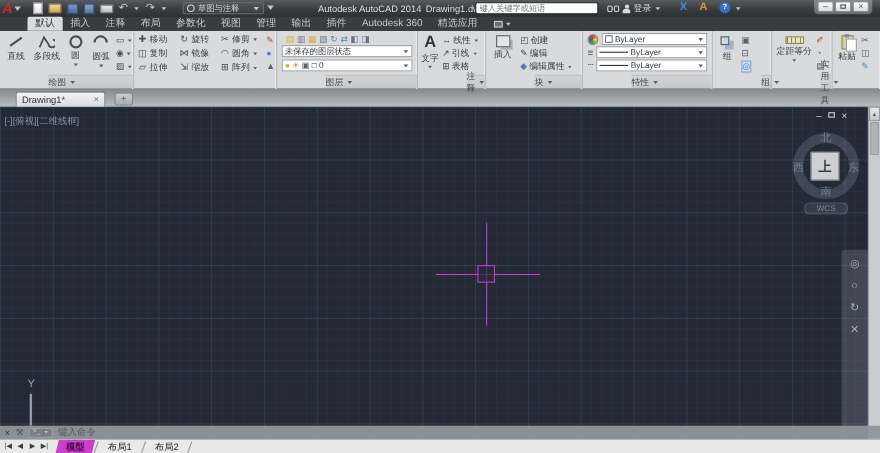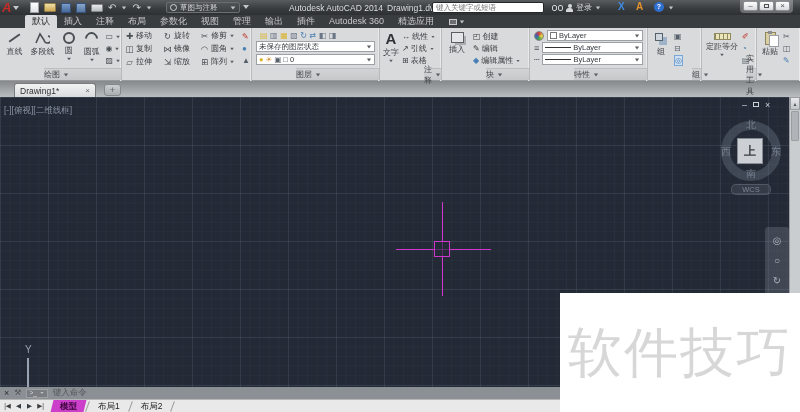--- a/index.html
+++ b/index.html
@@ -603,17 +603,14 @@
     <span class="lnav">▶</span>
     <span class="lnav">▶|</span>
     <span class="ltab model"><span>模型</span></span>
     <span class="lslash"></span>
     <span class="ltab">布局1</span>
     <span class="lslash"></span>
     <span class="ltab">布局2</span>
     <span class="lslash"></span>
   </div>
 
-  <div class="watermark">
-    <span class="wm-text">软件技巧</span>
-  </div>
 
 </div>
 
 </body></html>

